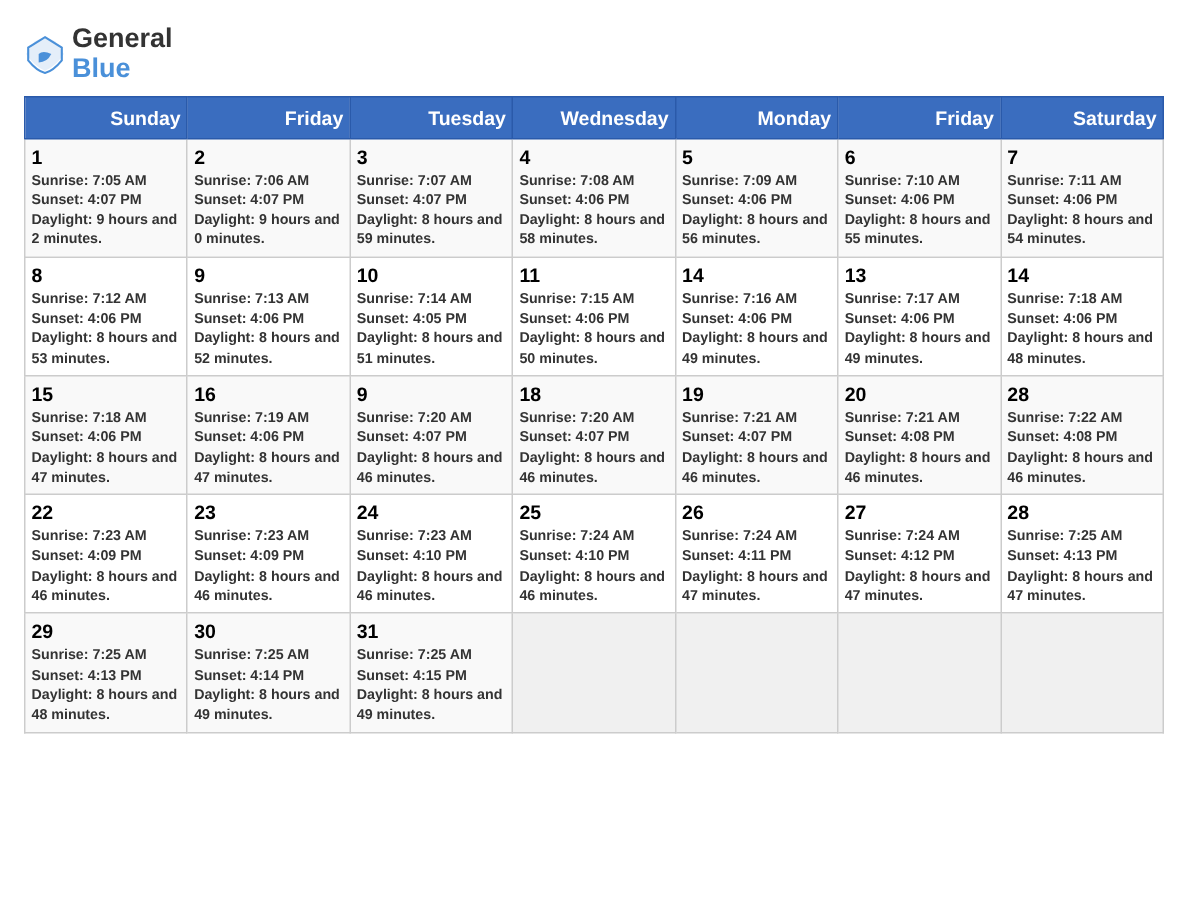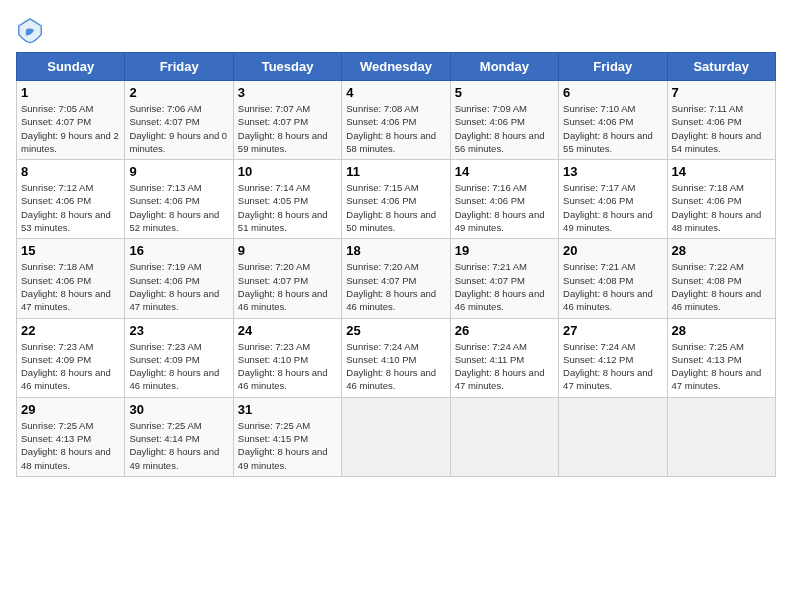--- a/index.html
+++ b/index.html
@@ -49,21 +49,21 @@
     }
     table {
       width: 100%;
       border-collapse: collapse;
       font-size: 11px;
     }
     thead tr th {
       background-color: #3a6dbf;
       color: #fff;
       padding: 6px 4px;
-      text-align: center;
+      text-align: right;
       font-size: 13px;
       font-weight: bold;
       border: 1px solid #2a5aaa;
     }
     tbody tr td {
       border: 1px solid #ccc;
       vertical-align: top;
       padding: 4px;
       background: #fff;
       min-height: 70px;
@@ -78,35 +78,40 @@
     .day-num {
       font-size: 13px;
       font-weight: bold;
       display: block;
       margin-bottom: 2px;
     }
     .day-info {
       font-size: 9.5px;
       color: #333;
       line-height: 1.4;
+      font-weight: bold;
     }
     .empty-cell {
       background: #f0f0f0 !important;
     }
   </style>
 </head>
 <body>
 
 <div class="header">
   <div class="logo">
     <svg class="logo-icon" viewBox="0 0 40 40" xmlns="http://www.w3.org/2000/svg">
       <path d="M10 8 Q20 2 30 8 L38 20 Q30 32 20 36 Q10 32 2 20 Z" fill="#4a90d9" opacity="0.15"></path>
       <path d="M20 4 L36 14 L36 26 Q28 36 20 38 Q12 36 4 26 L4 14 Z" fill="none" stroke="#4a90d9" stroke-width="2"></path>
       <path d="M14 20 Q18 16 26 20 Q22 28 14 28 Z" fill="#4a90d9"></path>
     </svg>
+    <div class="logo-text">
+      <div>General</div>
+      <div><span>Blue</span></div>
+    </div>
   </div>
   <div class="title-block">
     <div class="month-title"></div>
     <div class="subtitle"></div>
   </div>
 </div>
 
 <table>
   <thead>
     <tr>

